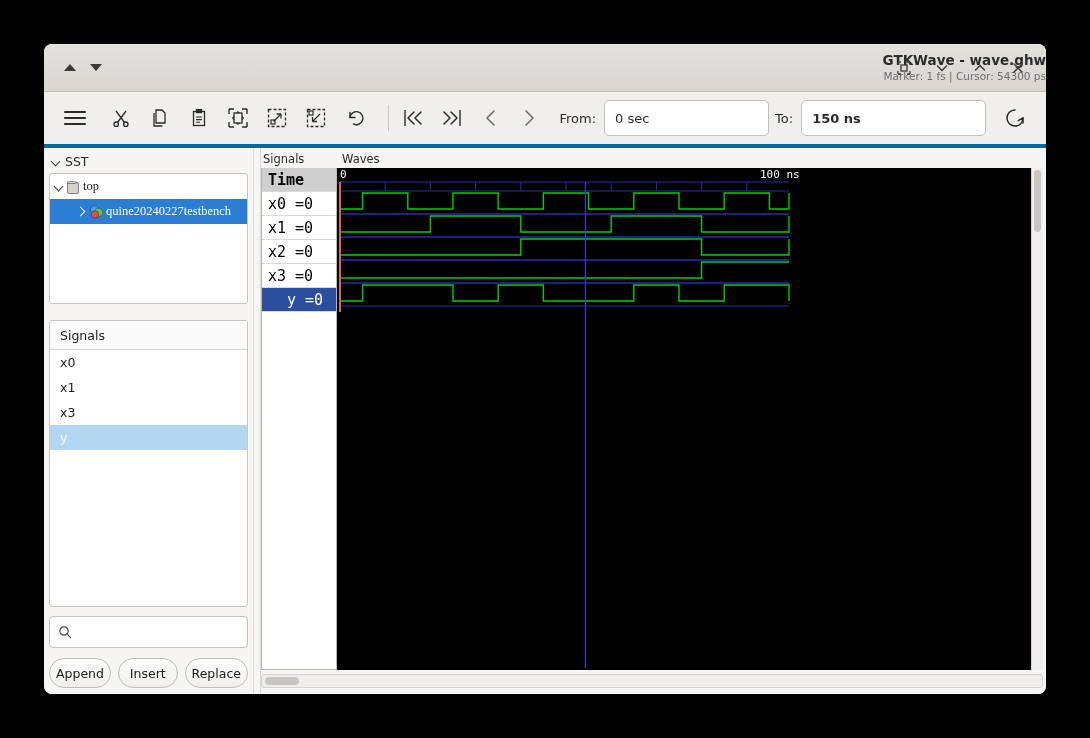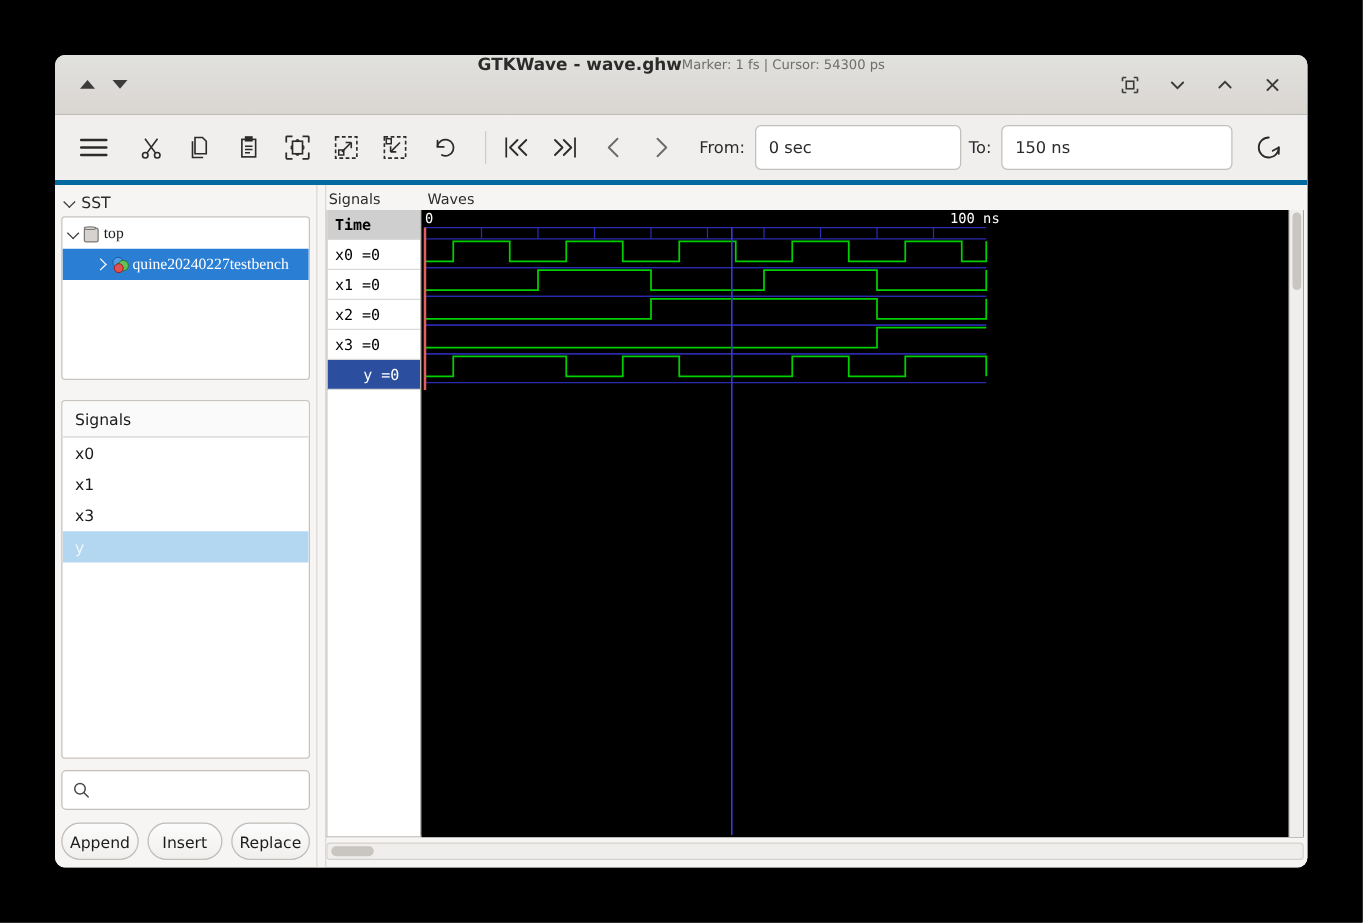--- a/index.html
+++ b/index.html
@@ -44,22 +44,22 @@
     border-bottom: 1px solid #bfbcb8;
     display: flex;
     align-items: center;
     padding: 0 10px;
     box-sizing: border-box;
   }
   .tb-left { display: flex; align-items: center; gap: 14px; padding-left: 10px; }
   .tb-center {
     position: absolute;
     left: 0; right: 0; top: 0; bottom: 0;
-    display: flex; flex-direction: row;
-    align-items: flex-start; justify-content: center;
+    display: flex; flex-direction: column;
+    align-items: flex-end; justify-content: center;
     pointer-events: none;
   }
   .tb-title {
     font-size: 13.5px;
     font-weight: bold;
     color: #2b2b2b;
     line-height: 16px;
   }
   .tb-sub {
     font-size: 10.5px;
@@ -120,21 +120,21 @@
     border-radius: 5px;
     background: #ffffff;
     font-size: 13px;
     color: #2b2b2b;
     padding: 0 10px;
     box-sizing: border-box;
     font-family: "DejaVu Sans", "Liberation Sans", sans-serif;
     outline: none;
   }
   #from-input { width: 165px; }
-  #to-input { width: 185px; }
+  #to-input { width: 185px; font-weight: bold; }
   .tbtn-right { margin-left: 14px; margin-right: 0; }
 
   
   .body {
     flex: 1;
     display: flex;
     background: #f6f5f4;
     overflow: hidden;
   }
 
@@ -346,21 +346,21 @@
     border-top: none;
     display: flex; flex-direction: column;
     overflow: hidden;
   }
   .name-row {
     height: 23px;
     min-height: 23px;
     display: flex; align-items: center;
     justify-content: flex-start;
     font-family: "DejaVu Sans Mono", "Liberation Mono", monospace;
-    font-size: 12px;
+    font-size: 15px;
     color: #000000;
     padding-left: 6px;
     border-bottom: 1px solid #d9d9d9;
     cursor: pointer;
     white-space: nowrap;
   }
   .name-row.timerow {
     background: #cfcfcf;
     font-weight: bold;
   }

